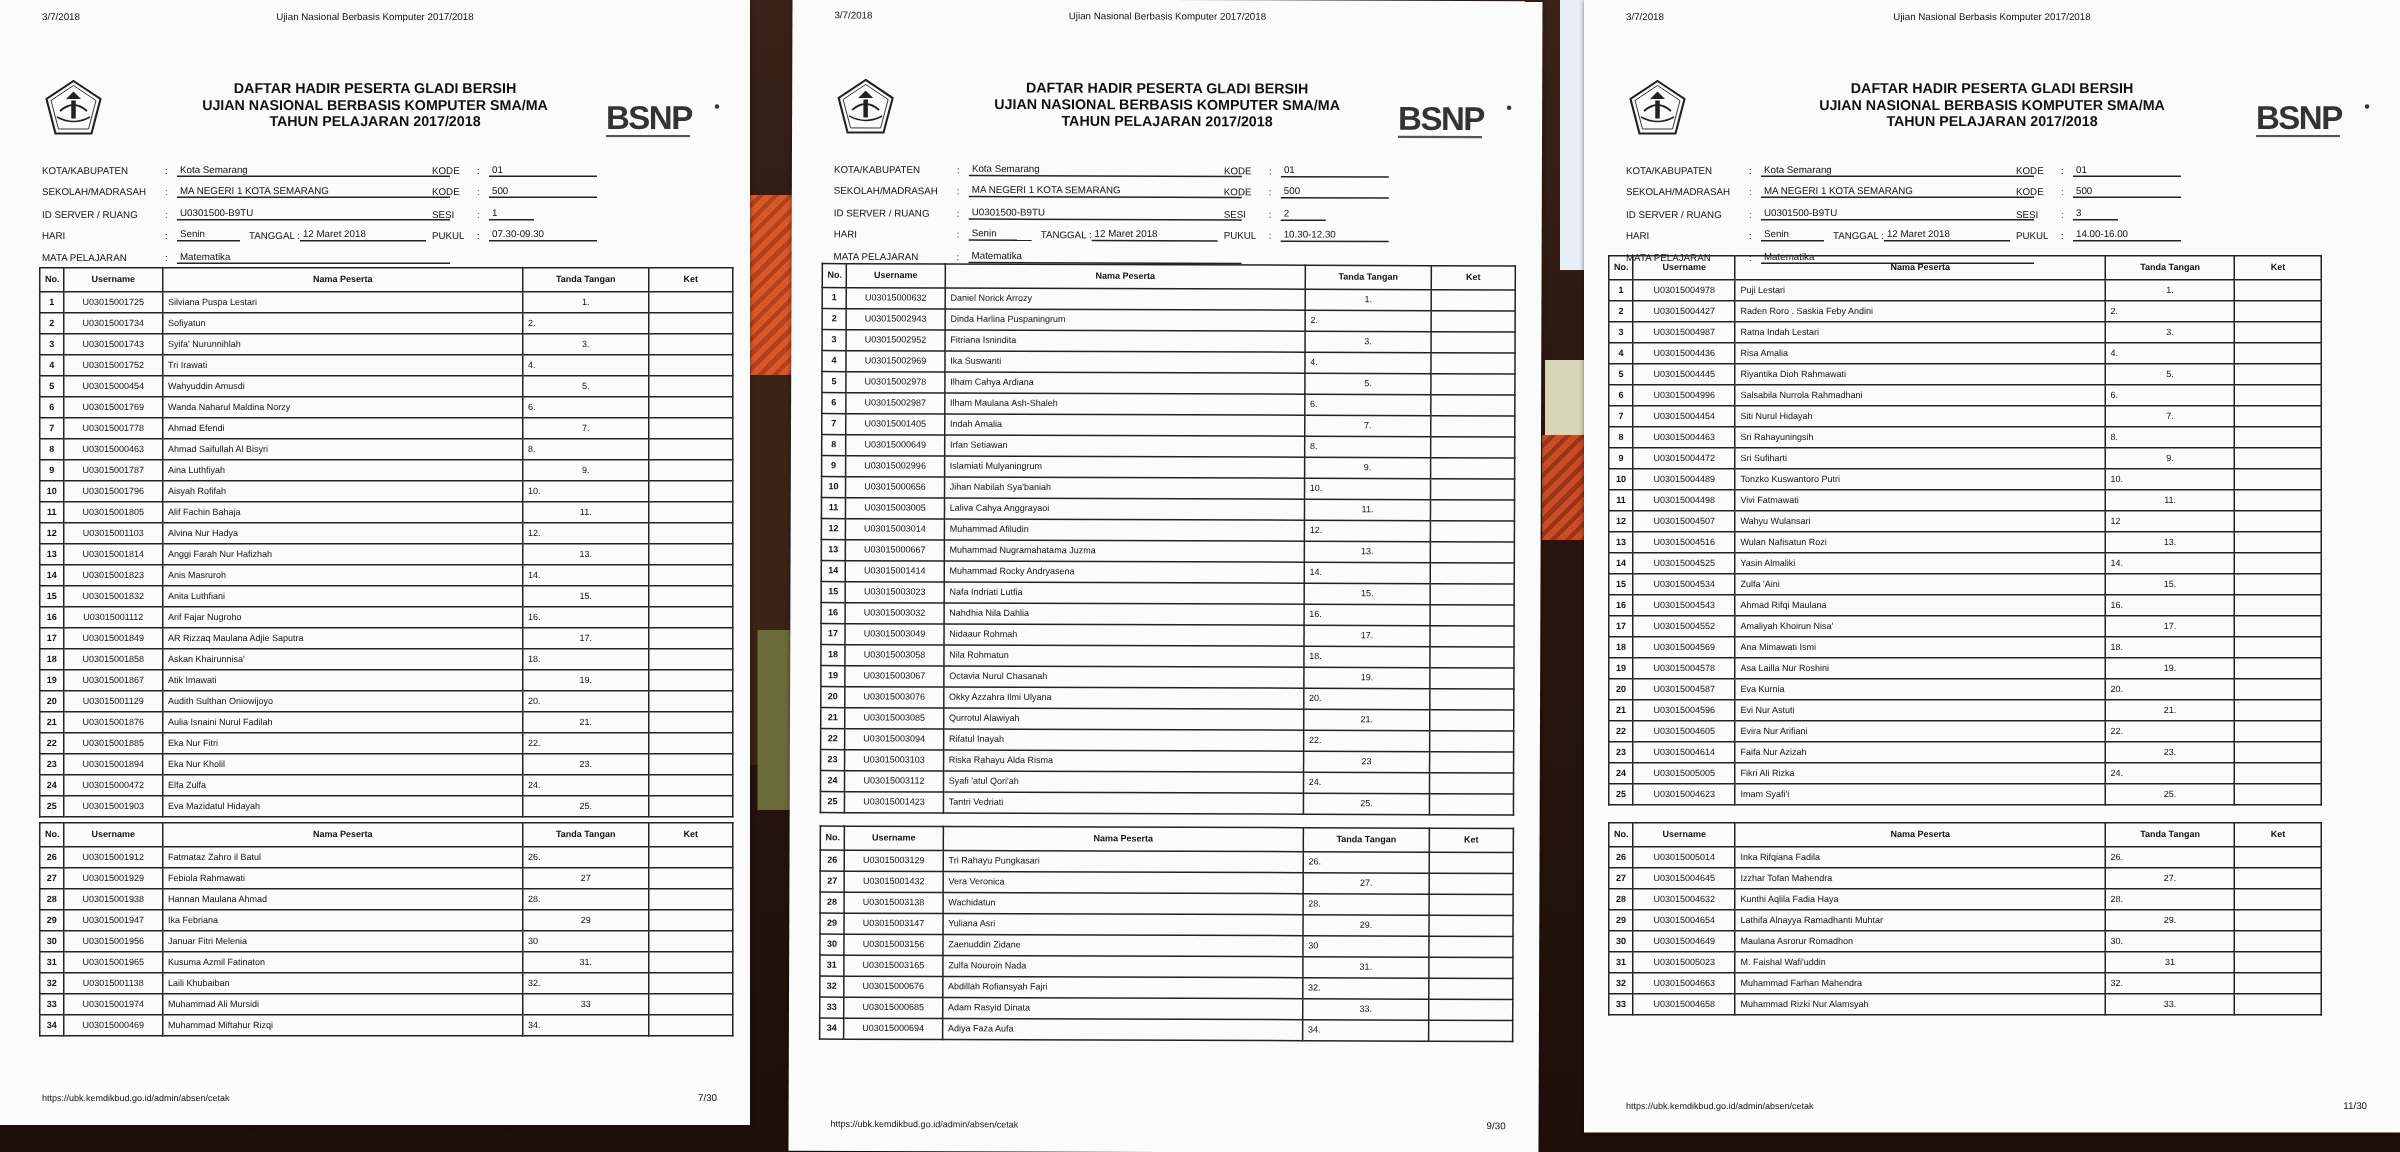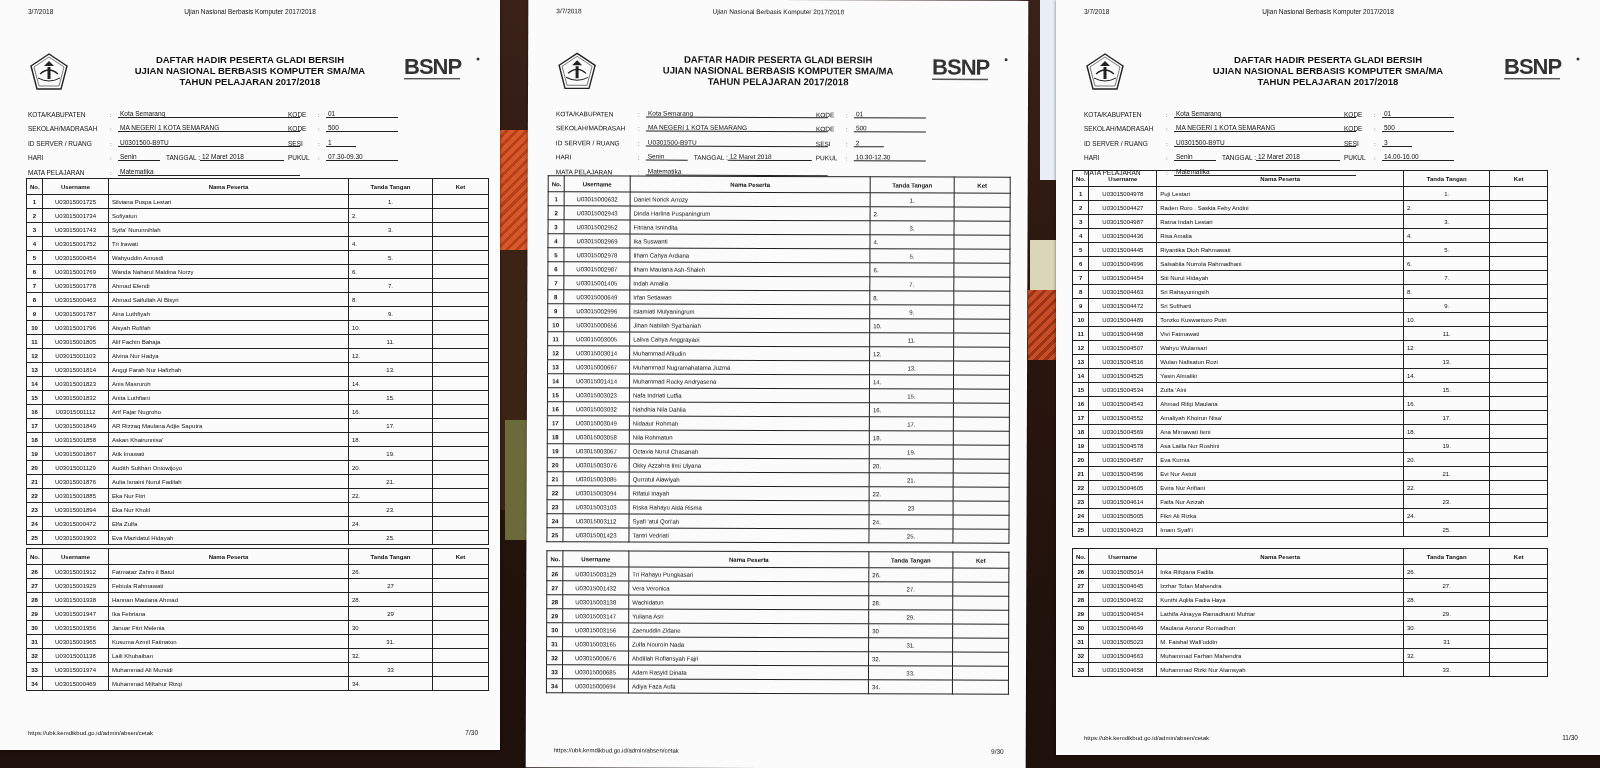--- a/index.html
+++ b/index.html
@@ -25,21 +25,21 @@
     box-shadow: 0 0 3px rgba(0,0,0,0.5);
     font-size: 6.2px;
   }
   #page1 { left: 0; top: 0; width: 500px; height: 750px; }
   #page2 { left: 527px; top: 0; width: 500px; height: 768px; transform: rotate(0.2deg); }
   #page3 { left: 1056px; top: 0; width: 544px; height: 755px; }
 
   .hdr-date { position: absolute; top: 8px; left: 28px; font-size: 6.5px; }
   .hdr-center { position: absolute; top: 8px; left: 0; right: 0; text-align: center; font-size: 6.5px; }
   .logo-tut { position: absolute; top: 52px; left: 28px; width: 42px; height: 40px; }
-  .logo-bsnp { position: absolute; top: 54px; right: 18px; width: 80px; height: 30px; }
+  .logo-bsnp { position: absolute; top: 66px; right: 18px; width: 80px; height: 30px; }
   .title-block { position: absolute; top: 54px; left: 0; right: 0; text-align: center; font-weight: bold; font-size: 9.5px; line-height: 11px; }
 
   .meta { position: absolute; top: 103px; left: 28px; width: 380px; }
   .meta-row { display: flex; height: 14.5px; align-items: flex-end; }
   .meta-label { width: 82px; font-size: 6.5px; }
   .meta-colon { width: 8px; }
   .meta-val { width: 180px; border-bottom: 0.8px solid #222; font-size: 6.5px; padding-left: 2px; }
   .meta-val.short { width: 40px; }
   .meta-tg-label { margin-left: 6px; font-size: 6.5px; }
   .meta-tg-val { width: 82px; border-bottom: 0.8px solid #222; font-size: 6.5px; padding-left: 2px; }

